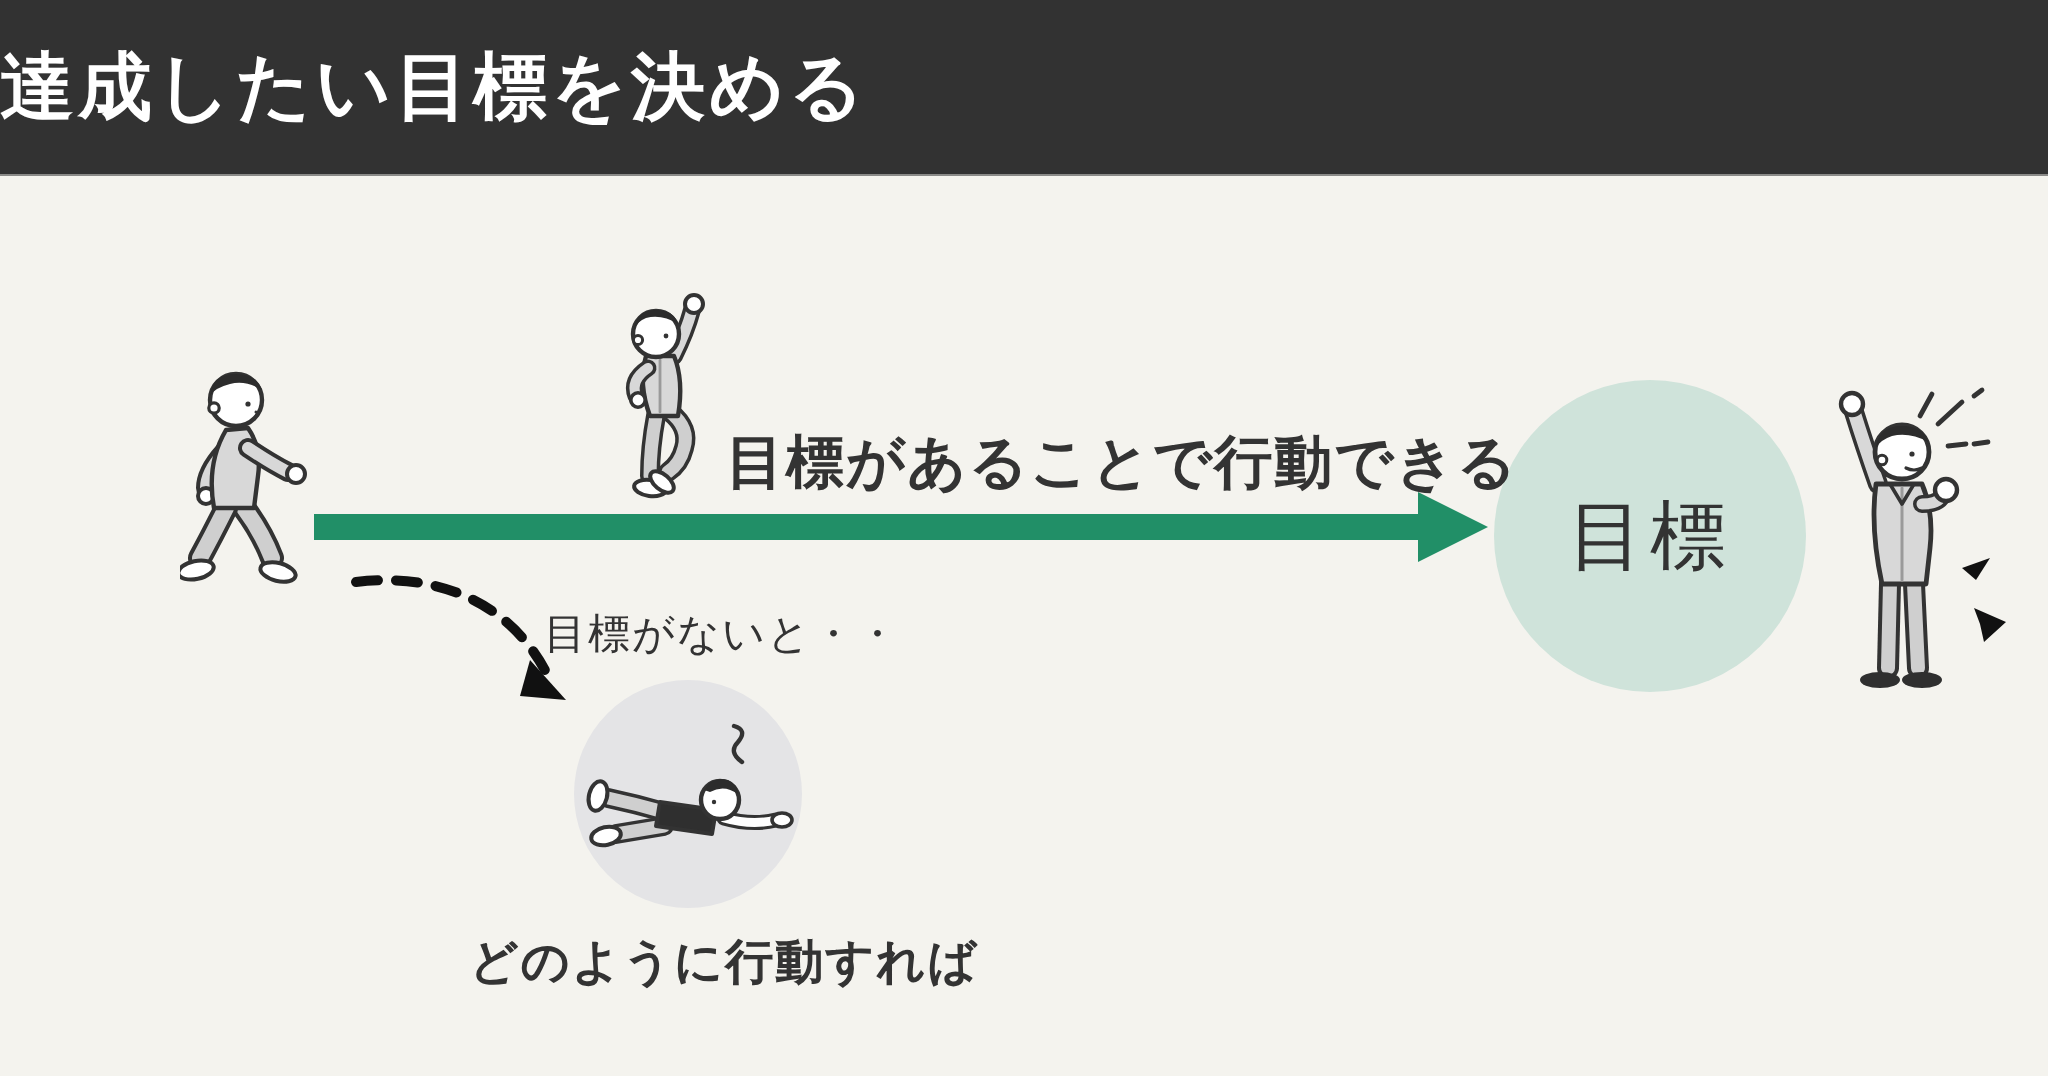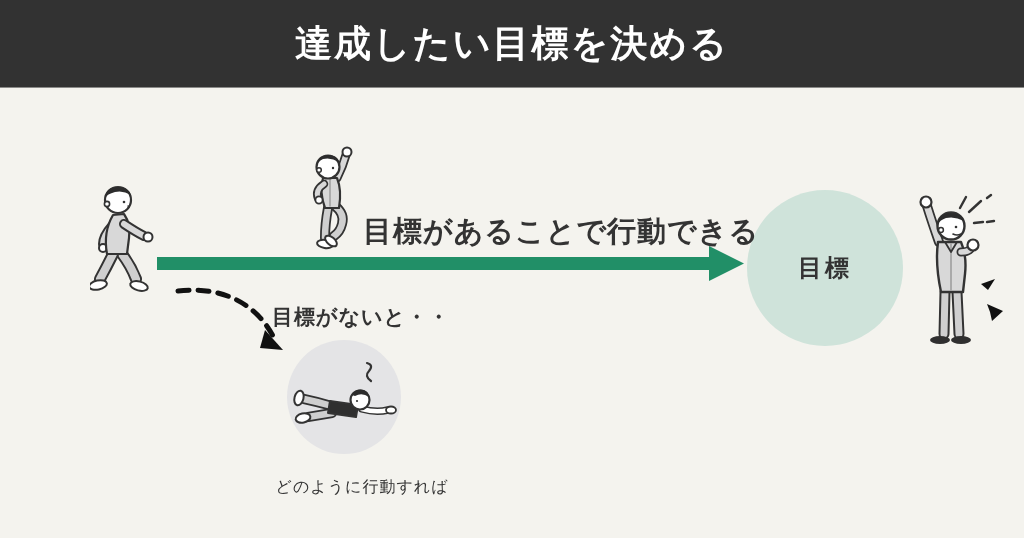--- a/index.html
+++ b/index.html
@@ -26,21 +26,20 @@
     overflow: hidden;
     background: var(--body-bg);
   }
   .header {
     position: absolute;
     left: 0; top: 0;
     width: 1024px; height: 88px;
     background: var(--header-bg);
     display: flex;
     align-items: center;
-    justify-content: center;
     border-bottom: 1px solid #8a8a88;
   }
   .header-title {
     color: var(--header-text);
     font-size: 37px;
     font-weight: 700;
     letter-spacing: 2px;
   }
   .canvas {
     position: absolute;
@@ -53,52 +52,52 @@
     left: 363px; top: 124px;
     font-size: 29px;
     font-weight: 700;
     color: var(--text-dark);
     letter-spacing: 1px;
     white-space: nowrap;
   }
   .without-label {
     left: 272px; top: 215px;
     font-size: 21px;
-    font-weight: 700;
+    font-weight: 400;
     color: var(--text-dark);
     letter-spacing: 1px;
     white-space: nowrap;
   }
   .goal-circle {
     left: 747px; top: 102px;
     width: 156px; height: 156px;
     border-radius: 50%;
     background: var(--goal-circle);
     display: flex;
     align-items: center;
     justify-content: center;
   }
   .goal-circle-label {
-    font-size: 24px;
-    font-weight: 700;
+    font-size: 38px;
+    font-weight: 400;
     color: var(--text-dark);
     letter-spacing: 3px;
   }
   .slump-circle {
     left: 287px; top: 252px;
     width: 114px; height: 114px;
     border-radius: 50%;
     background: var(--slump-circle);
   }
   .confusion-text {
-    left: 212px; top: 388px;
+    left: 212px; top: 378px;
     width: 300px;
     text-align: center;
-    font-size: 16px;
-    font-weight: 400;
+    font-size: 24px;
+    font-weight: 700;
     color: var(--text-dark);
     line-height: 1.32;
     letter-spacing: 1px;
   }
   .green-arrow-svg { left: 150px; top: 152px; }
   .dashed-arrow-svg { left: 168px; top: 194px; }
   .walking-person { left: 90px; top: 96px; }
   .excited-person { left: 297px; top: 56px; }
   .lying-person { left: 288px; top: 271px; }
   .celebrating-person { left: 897px; top: 104px; }

